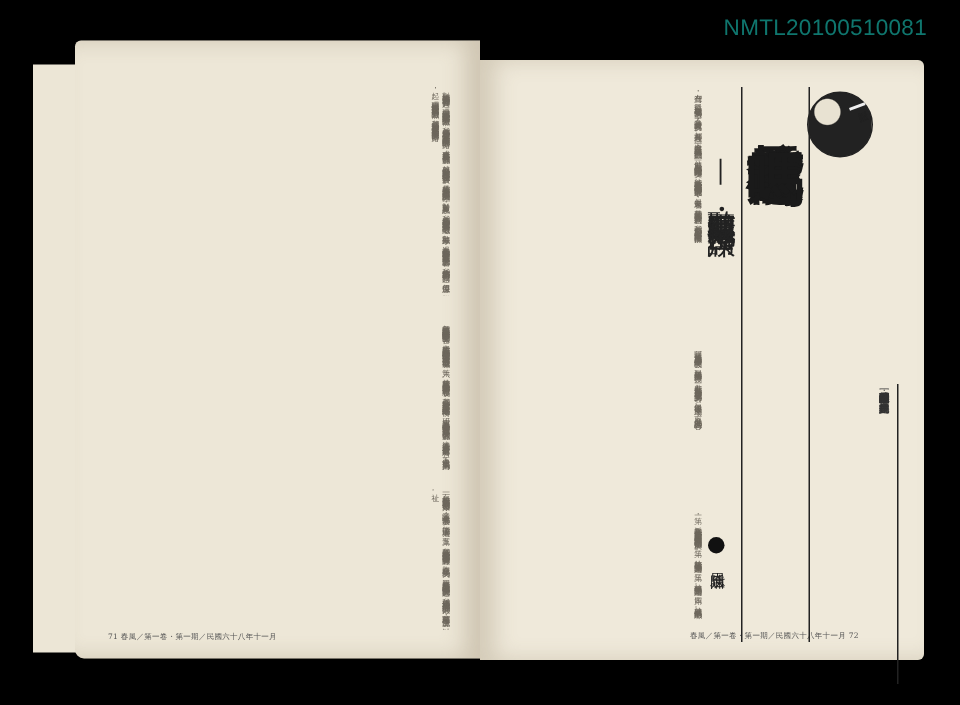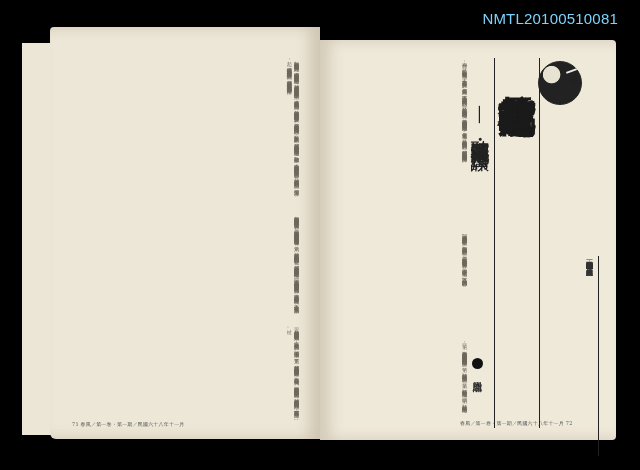--- a/index.html
+++ b/index.html
@@ -1,21 +1,21 @@
 <!DOCTYPE html>
 <html><head>
   <meta charset="utf-8">
   <style>
     html, body { margin:0; padding:0; }
     body {
       width:640px; height:470px; background:#000; position:relative; overflow:hidden;
       font-family: "DejaVu Serif", serif;
     }
     .catalog-id {
-      position:absolute; right:22px; top:10px; color:#7dd3fc;
+      position:absolute; right:22px; top:10px; color:#0f766e;
       font-family:"Liberation Sans", sans-serif; font-size:15px; letter-spacing:0.2px;
     }
     .back-sheet {
       position:absolute; left:22px; top:43px; width:40px; height:392px;
       background:#ece6d6;
     }
     .left-page {
       position:absolute; left:50px; top:27px; width:270px; height:412px;
       background:#ede7d7; border-radius:4px 0 0 6px;
       box-shadow: inset -10px 0 14px rgba(120,100,70,0.25);

